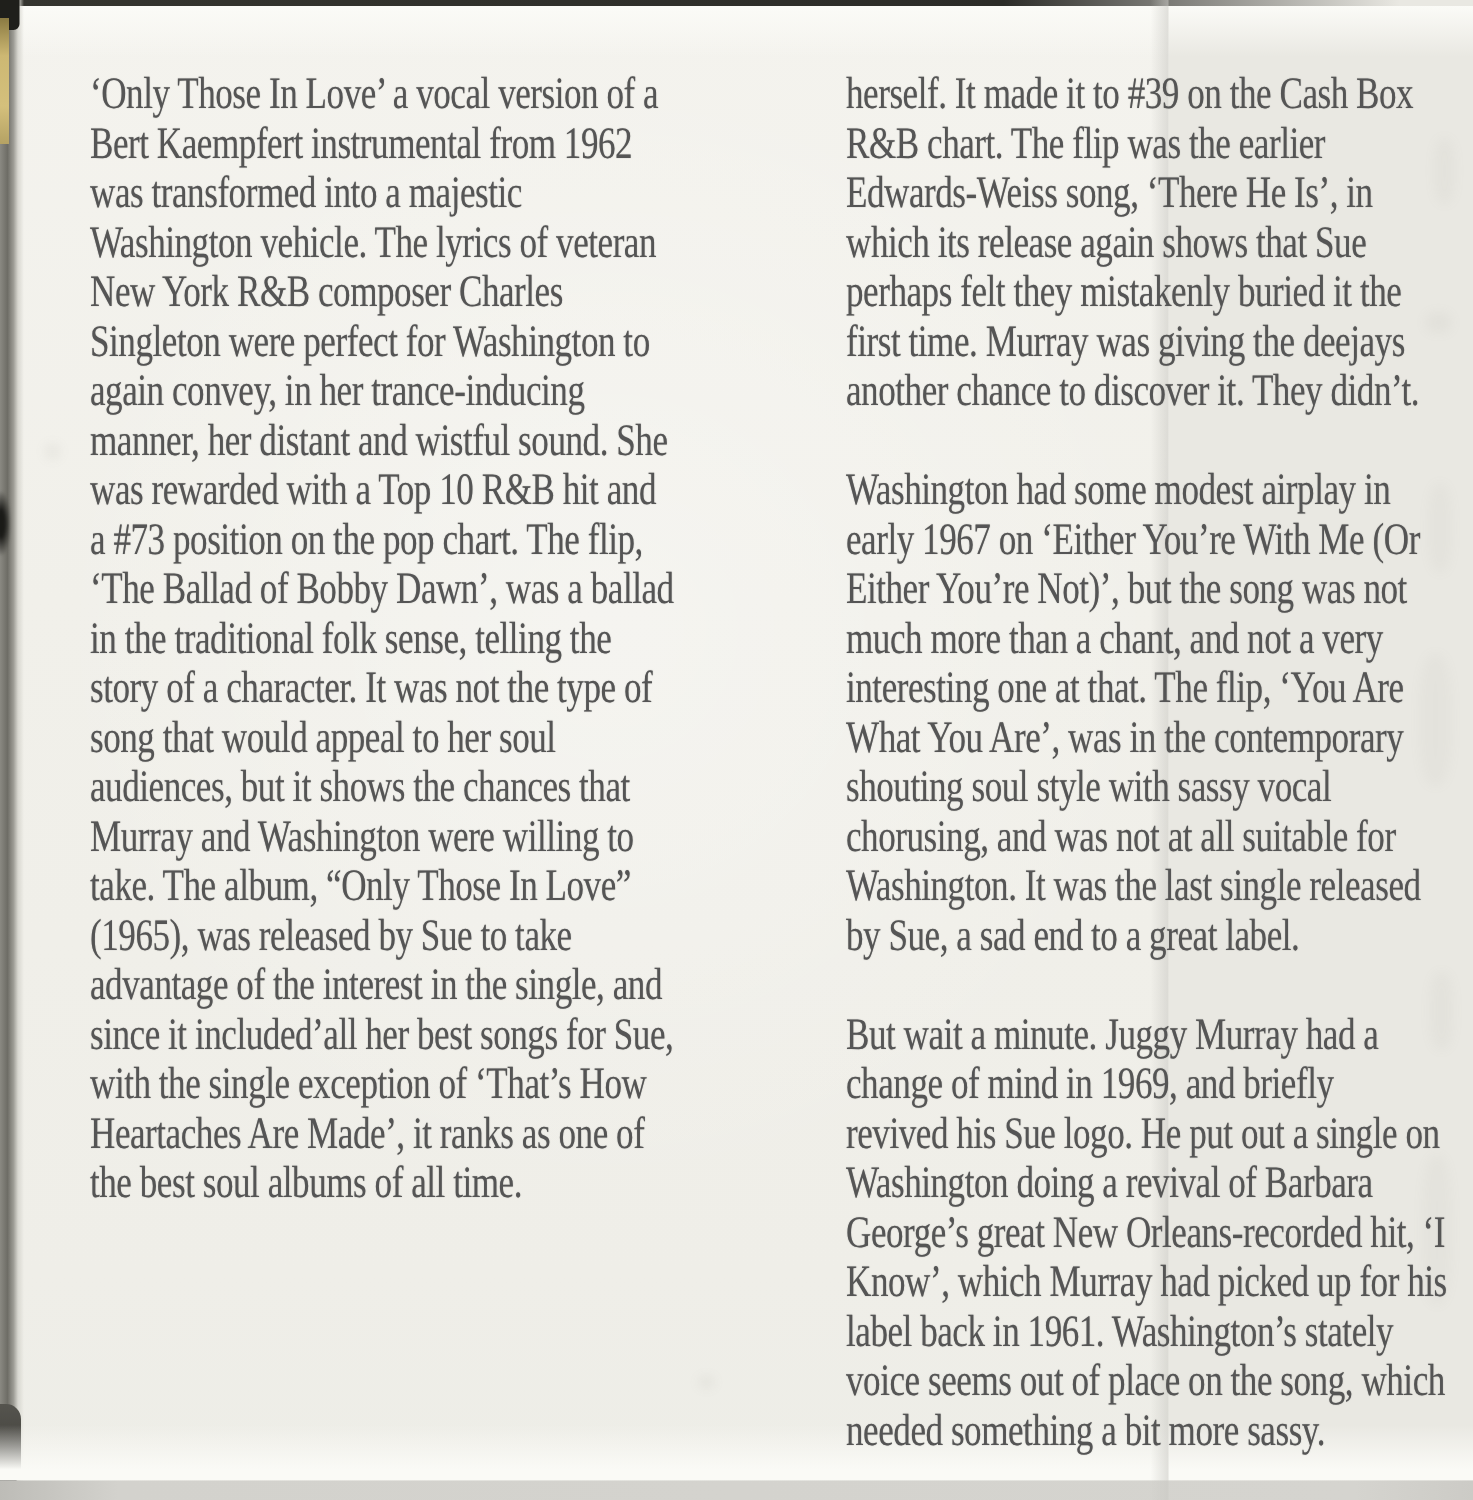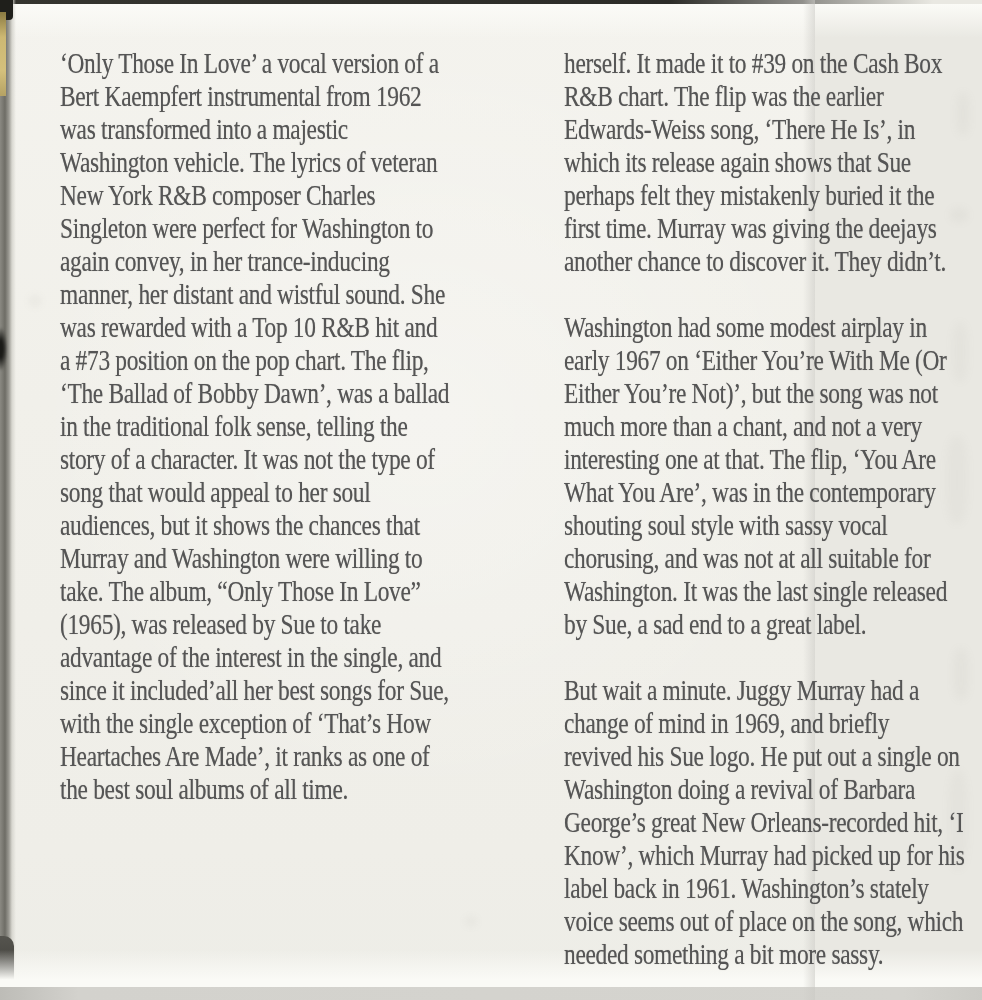--- a/index.html
+++ b/index.html
@@ -9,21 +9,20 @@
     background: #e9e8e2;
     font-family: "Liberation Serif", "DejaVu Serif", serif;
   }
   .page {
     position: absolute; inset: 0;
     width: 779px; height: 1000px;
     background:
       radial-gradient(ellipse 70% 55% at 52% 42%, rgba(255,255,255,0.30), rgba(255,255,255,0) 70%),
       linear-gradient(180deg, #f4f3ee 0%, #f1f0ea 40%, #efeee8 85%, #ededE7 100%);
     background-color: var(--page-bg, #f1f0ea);
-    padding-left: 36px;
   }
   
   .top-edge-line {
     position: absolute; left: 8px; top: 0; width: 944px; height: 4px;
     background: linear-gradient(90deg, #35352f, #2c2c28 70%, rgba(44,44,40,0) 98%);
   }
   .top-white-band {
     position: absolute; left: 10px; top: 4px; width: 972px; height: 34px;
     background: linear-gradient(180deg, #fbfbf7, rgba(251,251,247,0));
   }

